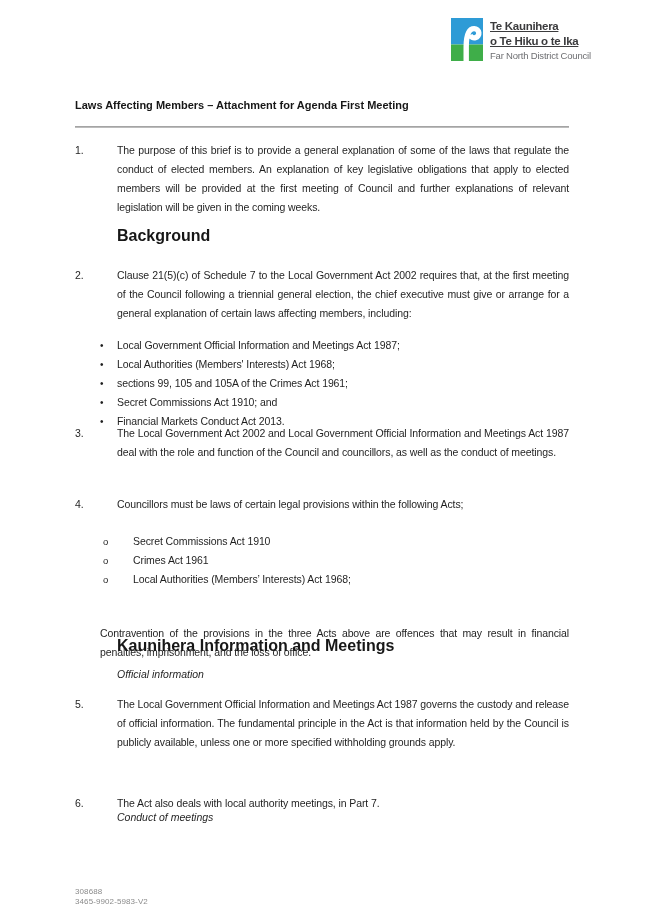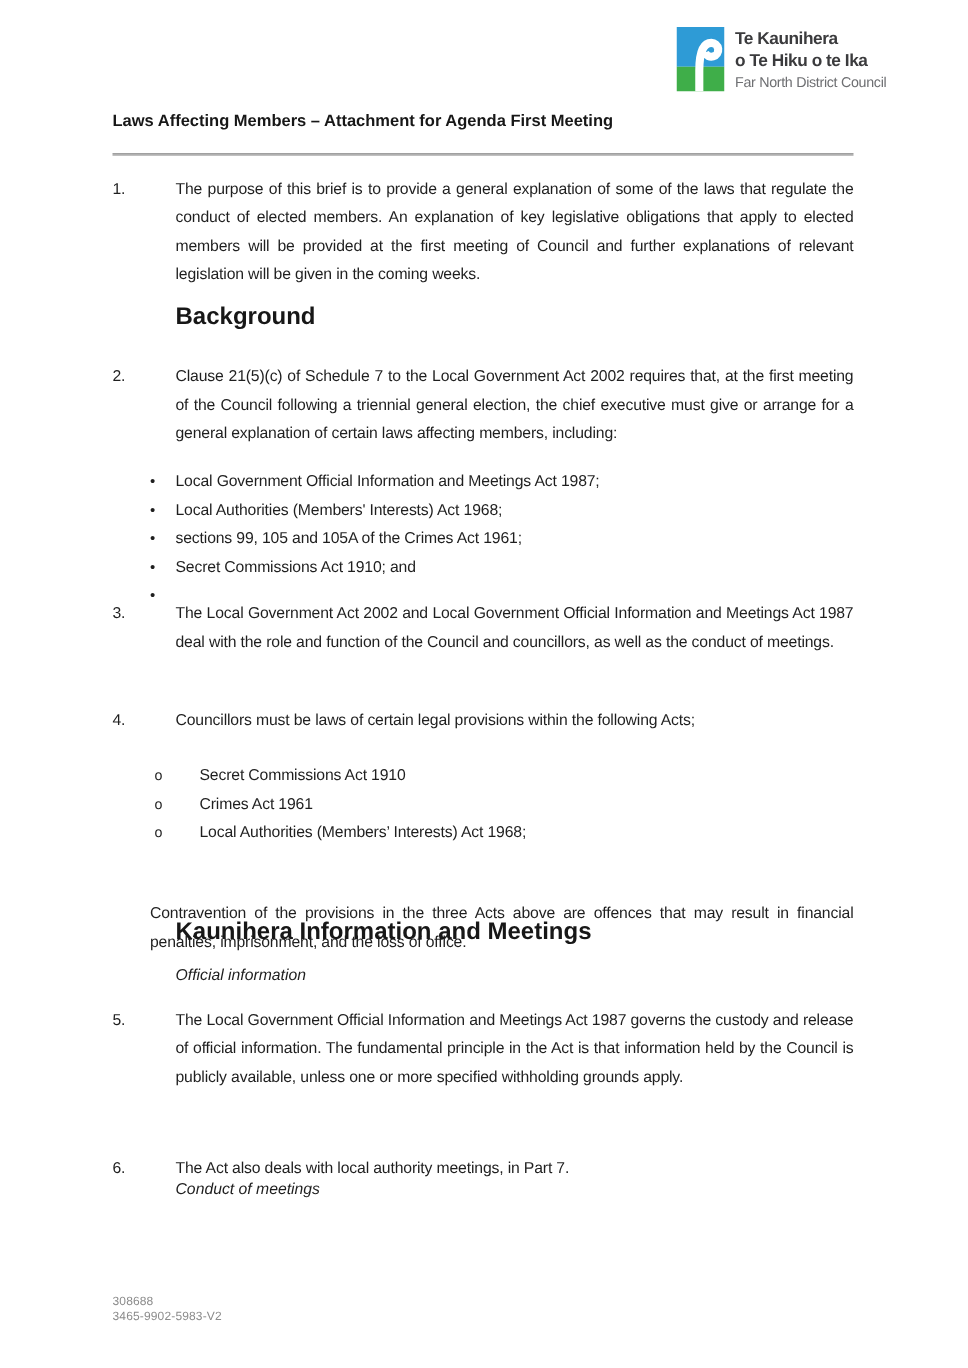--- a/index.html
+++ b/index.html
@@ -23,31 +23,32 @@
   }
   .logo-icon { width: 32px; height: 43px; flex: none; }
   .logo-text { margin-left: 7px; padding-top: 1px; }
   .logo-maori {
     font-size: 11.5px;
     font-weight: 700;
     line-height: 15px;
     color: #3b3b3d;
     letter-spacing: -0.3px;
     white-space: nowrap;
+    text-decoration: underline;
   }
   .logo-english {
     font-size: 9.5px;
     line-height: 13px;
     color: #6e6f72;
     letter-spacing: -0.2px;
     white-space: nowrap;
   }
 
   
-  .abs { position: absolute; }
+  .abs { position: absolute; margin-top: 24px; }
   .title {
     left: 75px; top: 72px; width: 494px;
     font-size: 11px; font-weight: 700; line-height: 19px;
     color: #171717;
   }
   .rule {
     left: 75px; top: 102px; width: 494px; height: 2px;
     background: linear-gradient(#989898, #c8c8c8);
   }
   .num-para {
@@ -134,20 +135,21 @@
     <div class="li">
       <span class="marker">•</span>
       <span class="li-text">sections 99, 105 and 105A of the Crimes Act 1961;</span>
     </div>
     <div class="li">
       <span class="marker">•</span>
       <span class="li-text">Secret Commissions Act 1910; and</span>
     </div>
     <div class="li">
       <span class="marker">•</span>
+      <span class="li-text">Financial Markets Conduct Act 2013.</span>
     </div>
   </div>
 
   <div class="abs num-para" style="top:400px">
     <span class="num">3.</span>
     <span class="ptext">The Local Government Act 2002 and Local Government Official Information and Meetings Act 1987 deal with the role and function of the Council and councillors, as well as the conduct of meetings.</span>
   </div>
 
   <div class="abs num-para" style="top:471px">
     <span class="num">4.</span>

